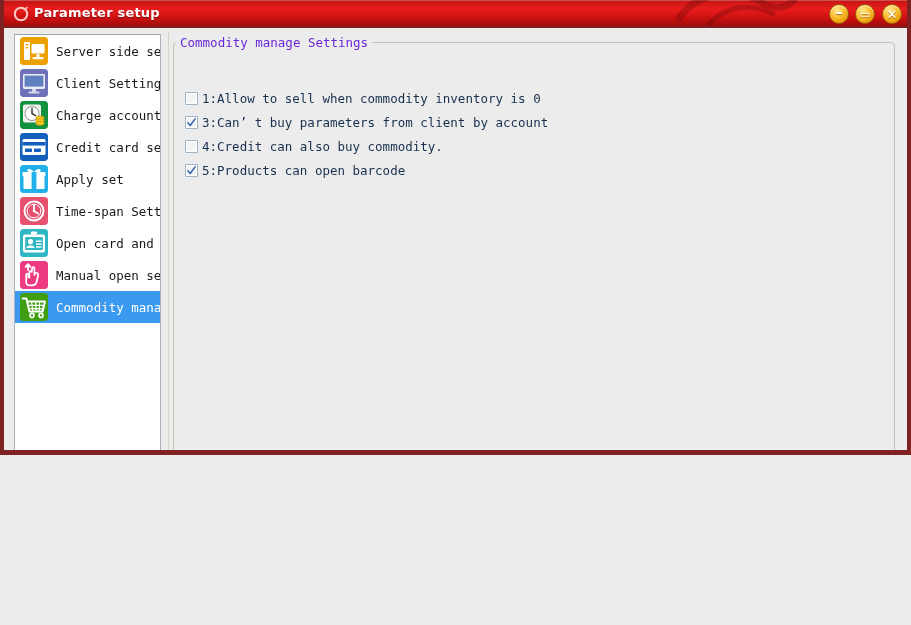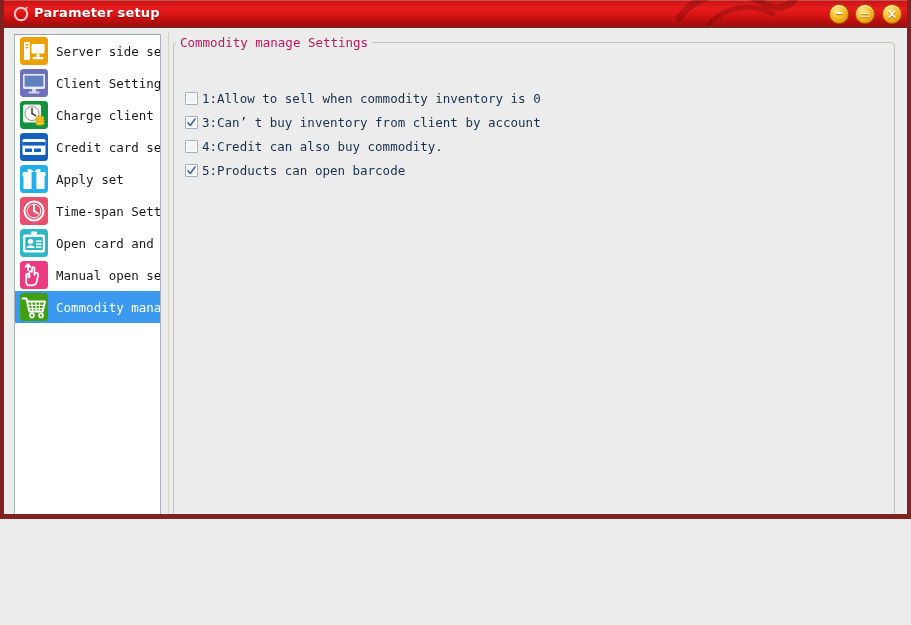--- a/index.html
+++ b/index.html
@@ -8,21 +8,21 @@
     width: 911px; height: 625px;
     overflow: hidden;
     font-family: "DejaVu Sans Mono", monospace;
   }
   body { background: #ececec; }
 
   
   #window {
     position: absolute;
     left: 0; top: 0;
-    width: 911px; height: 519px;
+    width: 911px; height: 455px;
     background: #ececec;
     border: 1px solid #7e2222;
     border-left-width: 4px;
     border-right-width: 4px;
     border-bottom-width: 5px;
     border-top-width: 0px;
     overflow: hidden;
   }
 
   
@@ -202,21 +202,21 @@
     border-radius: 4px;
     background: transparent;
   }
   #groupbox-title {
     position: absolute;
     left: 172px; top: 7px;
     background: #ececec;
     padding: 0 4px;
     font-family: "DejaVu Sans Mono", monospace;
     font-size: 12.5px;
-    color: #be185d;
+    color: #6d28d9;
     white-space: nowrap;
   }
 
   
   #checklist {
     position: absolute;
     left: 181px; top: 58px;
     width: 600px;
   }
   .cb-row {
@@ -348,21 +348,21 @@
           <div class="side-item">
             <span class="icon-box"><svg viewBox="0 0 28 28" width="28" height="28">
                 <rect x="0" y="0" width="28" height="28" rx="3" fill="#12923e"></rect>
                 <rect x="3" y="3.5" width="18" height="18" rx="2" fill="#f2f2ee"></rect>
                 <circle cx="12" cy="12.5" r="7" fill="#ffffff" stroke="#8f9390" stroke-width="1"></circle>
                 <path d="M12 7.6 V12.5 L15.6 14.6" stroke="#3a3a3a" stroke-width="1.5" fill="none" stroke-linecap="round"></path>
                 <ellipse cx="20" cy="17" rx="4.2" ry="2" fill="#f7c824" stroke="#c79a06" stroke-width="0.7"></ellipse>
                 <ellipse cx="20" cy="19.6" rx="4.2" ry="2" fill="#f7c824" stroke="#c79a06" stroke-width="0.7"></ellipse>
                 <ellipse cx="20" cy="22.2" rx="4.2" ry="2" fill="#f7c824" stroke="#c79a06" stroke-width="0.7"></ellipse>
               </svg></span>
-            <span class="side-label">Charge client</span>
+            <span class="side-label">Charge account</span>
           </div>
           <div class="side-item">
             <span class="icon-box"><svg viewBox="0 0 28 28" width="28" height="28">
                 <rect x="0" y="0" width="28" height="28" rx="3" fill="#1560bd"></rect>
                 <rect x="2.5" y="6" width="23" height="16" rx="1.6" fill="#ffffff"></rect>
                 <rect x="2.5" y="9" width="23" height="3.6" fill="#1560bd"></rect>
                 <rect x="5" y="15.5" width="7" height="3.4" rx="0.6" fill="#1560bd"></rect>
                 <rect x="14" y="15.5" width="7" height="3.4" rx="0.6" fill="#1560bd"></rect>
               </svg></span>
             <span class="side-label">Credit card set</span>
@@ -452,21 +452,21 @@
         <div class="cb-row">
           <span class="cb-box"></span>
           <span class="cb-label">1:Allow to sell when commodity inventory is 0</span>
         </div>
         <div class="cb-row">
           <span class="cb-box">
             <svg viewBox="0 0 13 13" class="tick">
               <path d="M2.2 6.6 L5 10 L10.8 2.2" stroke="#2b5fa8" stroke-width="1.7" fill="none" stroke-linecap="round" stroke-linejoin="round"></path>
             </svg>
           </span>
-          <span class="cb-label">3:Can’ t buy inventory from client by account</span>
+          <span class="cb-label">3:Can’ t buy parameters from client by account</span>
         </div>
         <div class="cb-row">
           <span class="cb-box"></span>
           <span class="cb-label">4:Credit can also buy commodity.</span>
         </div>
         <div class="cb-row">
           <span class="cb-box">
             <svg viewBox="0 0 13 13" class="tick">
               <path d="M2.2 6.6 L5 10 L10.8 2.2" stroke="#2b5fa8" stroke-width="1.7" fill="none" stroke-linecap="round" stroke-linejoin="round"></path>
             </svg>

